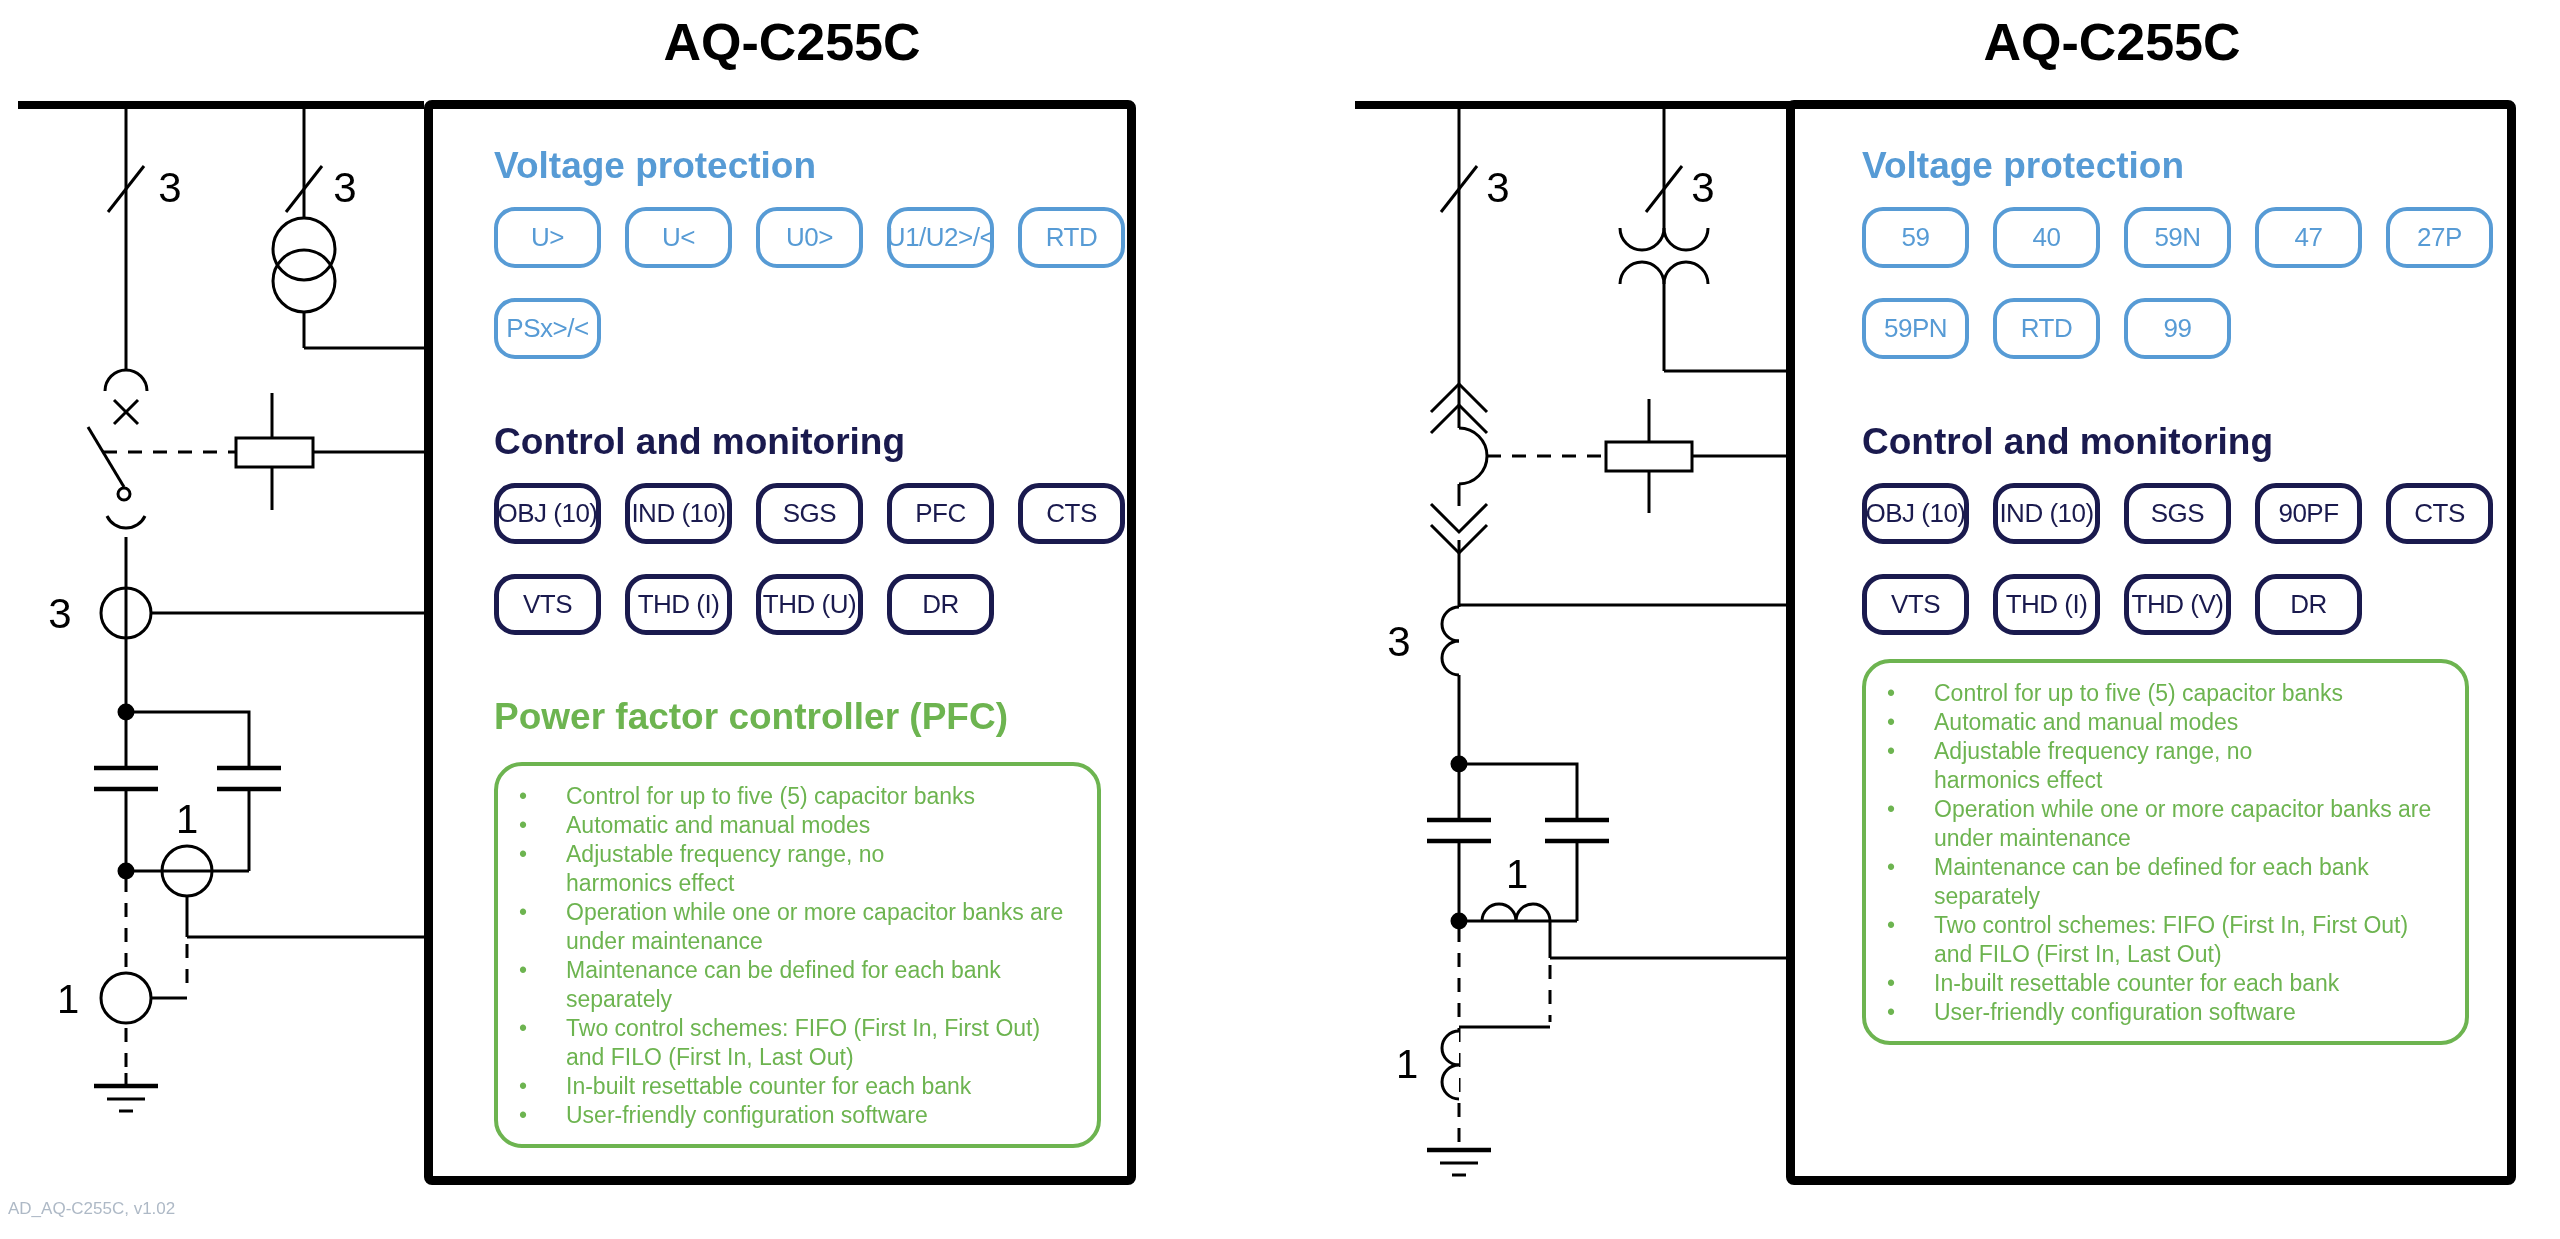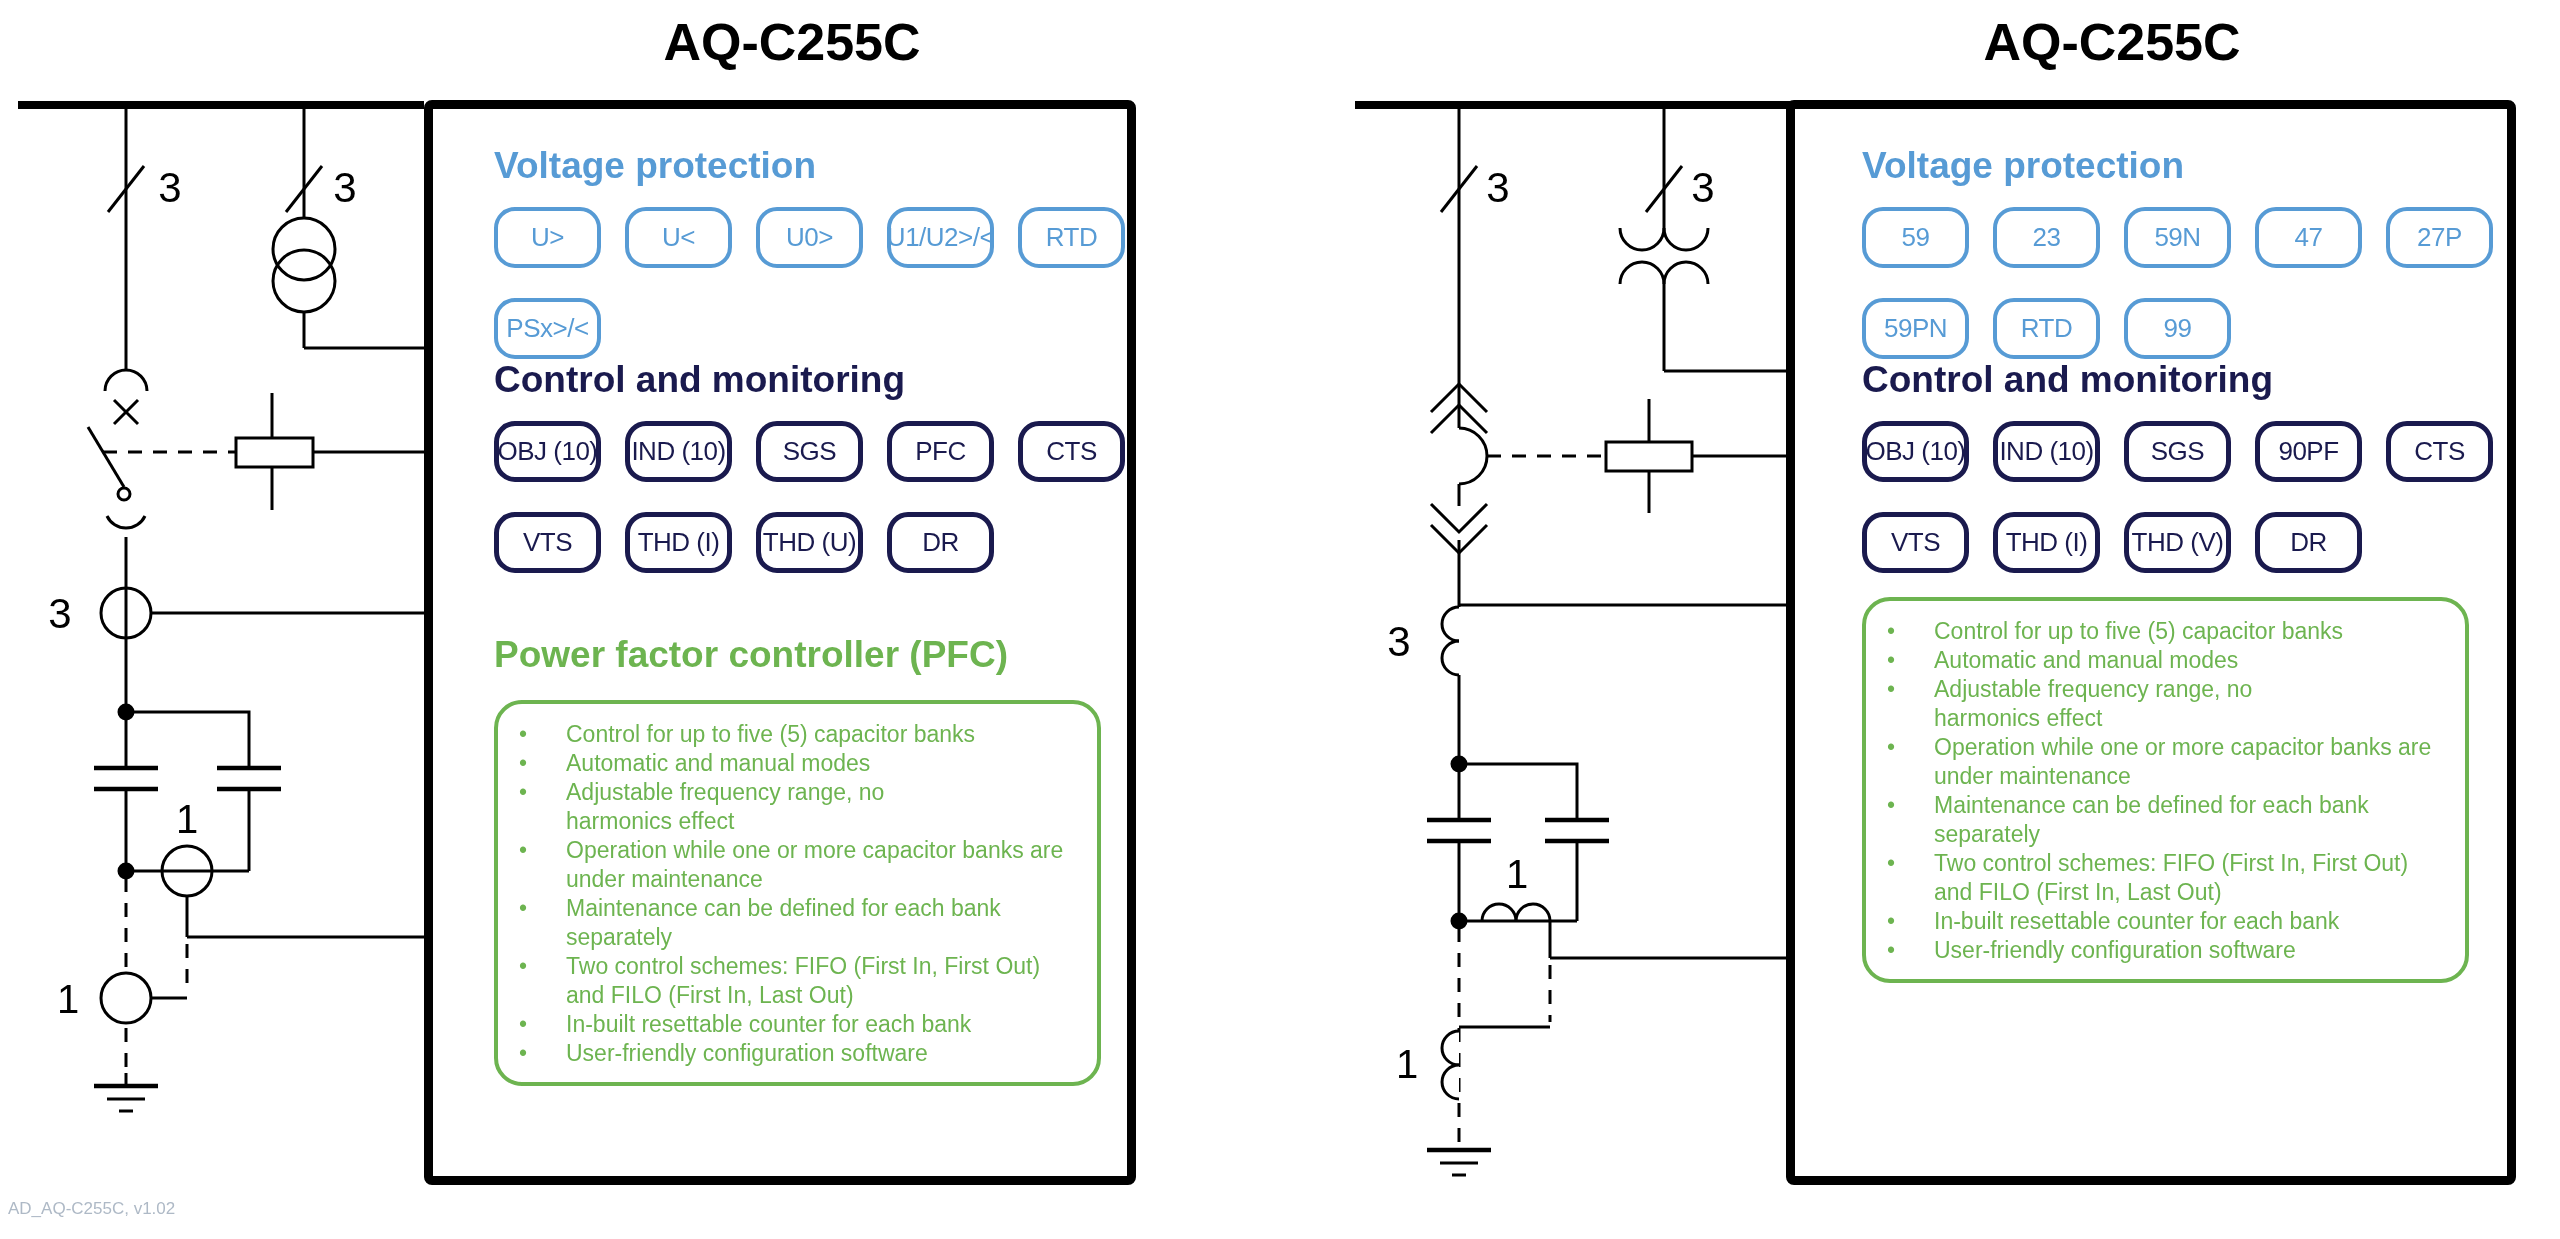--- a/index.html
+++ b/index.html
@@ -34,21 +34,21 @@
 
   .panel{position:absolute;top:100px;height:1085px;background:#fff;
     border:9px solid #000;border-radius:8px;box-sizing:border-box;}
   #panel-left{left:424px;width:712px;padding:36px 0 0 61px;}
   #panel-right{left:1786px;width:730px;padding:36px 0 0 67px;}
 
   .sec-h{font-size:37px;font-weight:700;line-height:42px;margin:0;}
   .sec-h.blue{color:var(--blue);}
   .sec-h.navy{color:var(--navy);}
   .sec-h.green{color:var(--green);}
-  .mt-control{}
+  .mt-control{margin-top:62px;}
   .mt-pfc{margin-top:61px;}
 
   .badges{display:flex;flex-wrap:wrap;gap:30px 24px;margin-top:20px;width:646px;}
   .badge{width:107px;height:61px;border-radius:21px;display:flex;align-items:center;
     justify-content:center;font-size:26px;letter-spacing:-0.5px;
     box-sizing:border-box;white-space:nowrap;}
   .badge.blue{border:4px solid var(--blue);color:var(--blue);}
   .badge.navy{border:5px solid var(--navy);color:var(--navy);}
 
   .green-box{margin-top:24px;width:607px;border:4px solid var(--green);
@@ -295,21 +295,21 @@
           <div class="bullet-dot">•</div>
           <div class="bullet-text">User-friendly configuration software</div>
         </div>
       </div>
   </div>
 
   <div class="panel" id="panel-right">
     <div class="sec-h blue">Voltage protection</div>
     <div class="badges">
         <div class="badge blue">59</div>
-        <div class="badge blue">23</div>
+        <div class="badge blue">40</div>
         <div class="badge blue">59N</div>
         <div class="badge blue">47</div>
         <div class="badge blue">27P</div>
         <div class="badge blue">59PN</div>
         <div class="badge blue">RTD</div>
         <div class="badge blue">99</div>
       </div>
 
     <div class="sec-h navy mt-control">Control and monitoring</div>
     <div class="badges">

